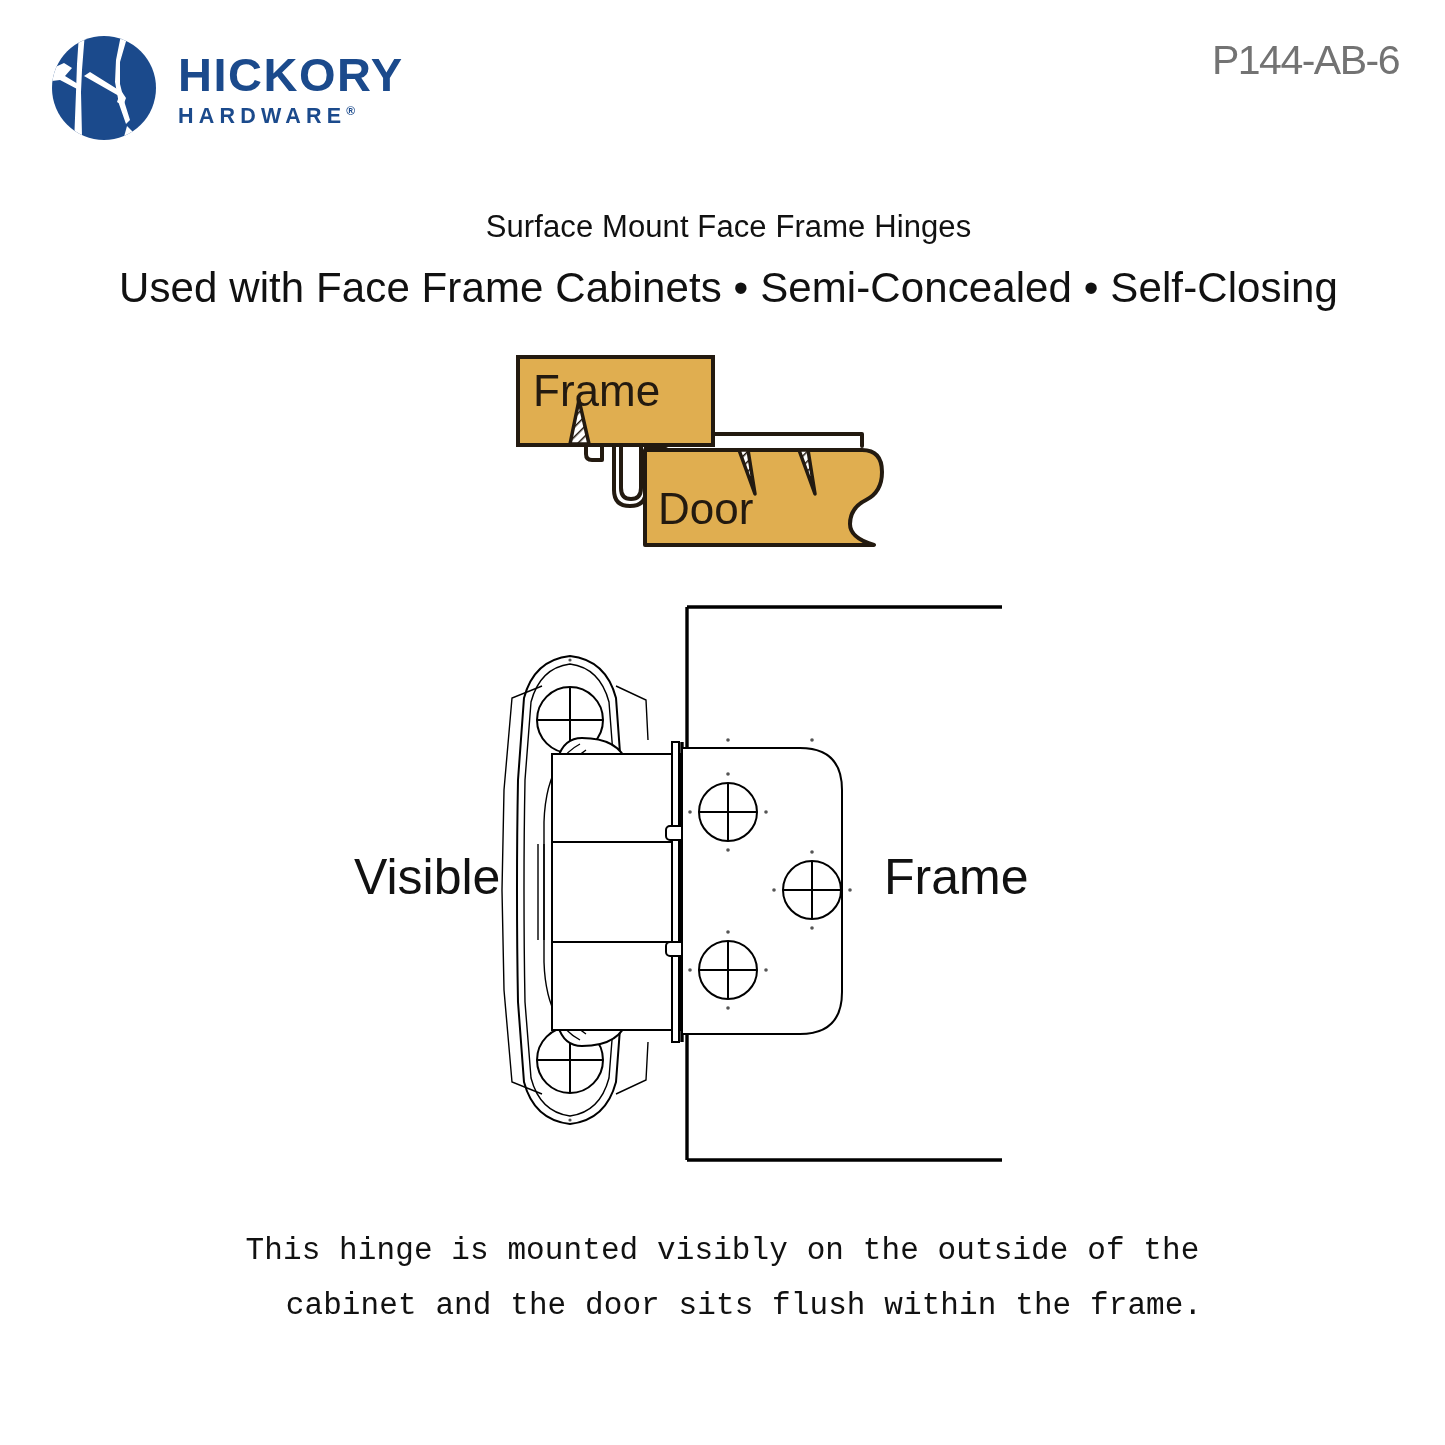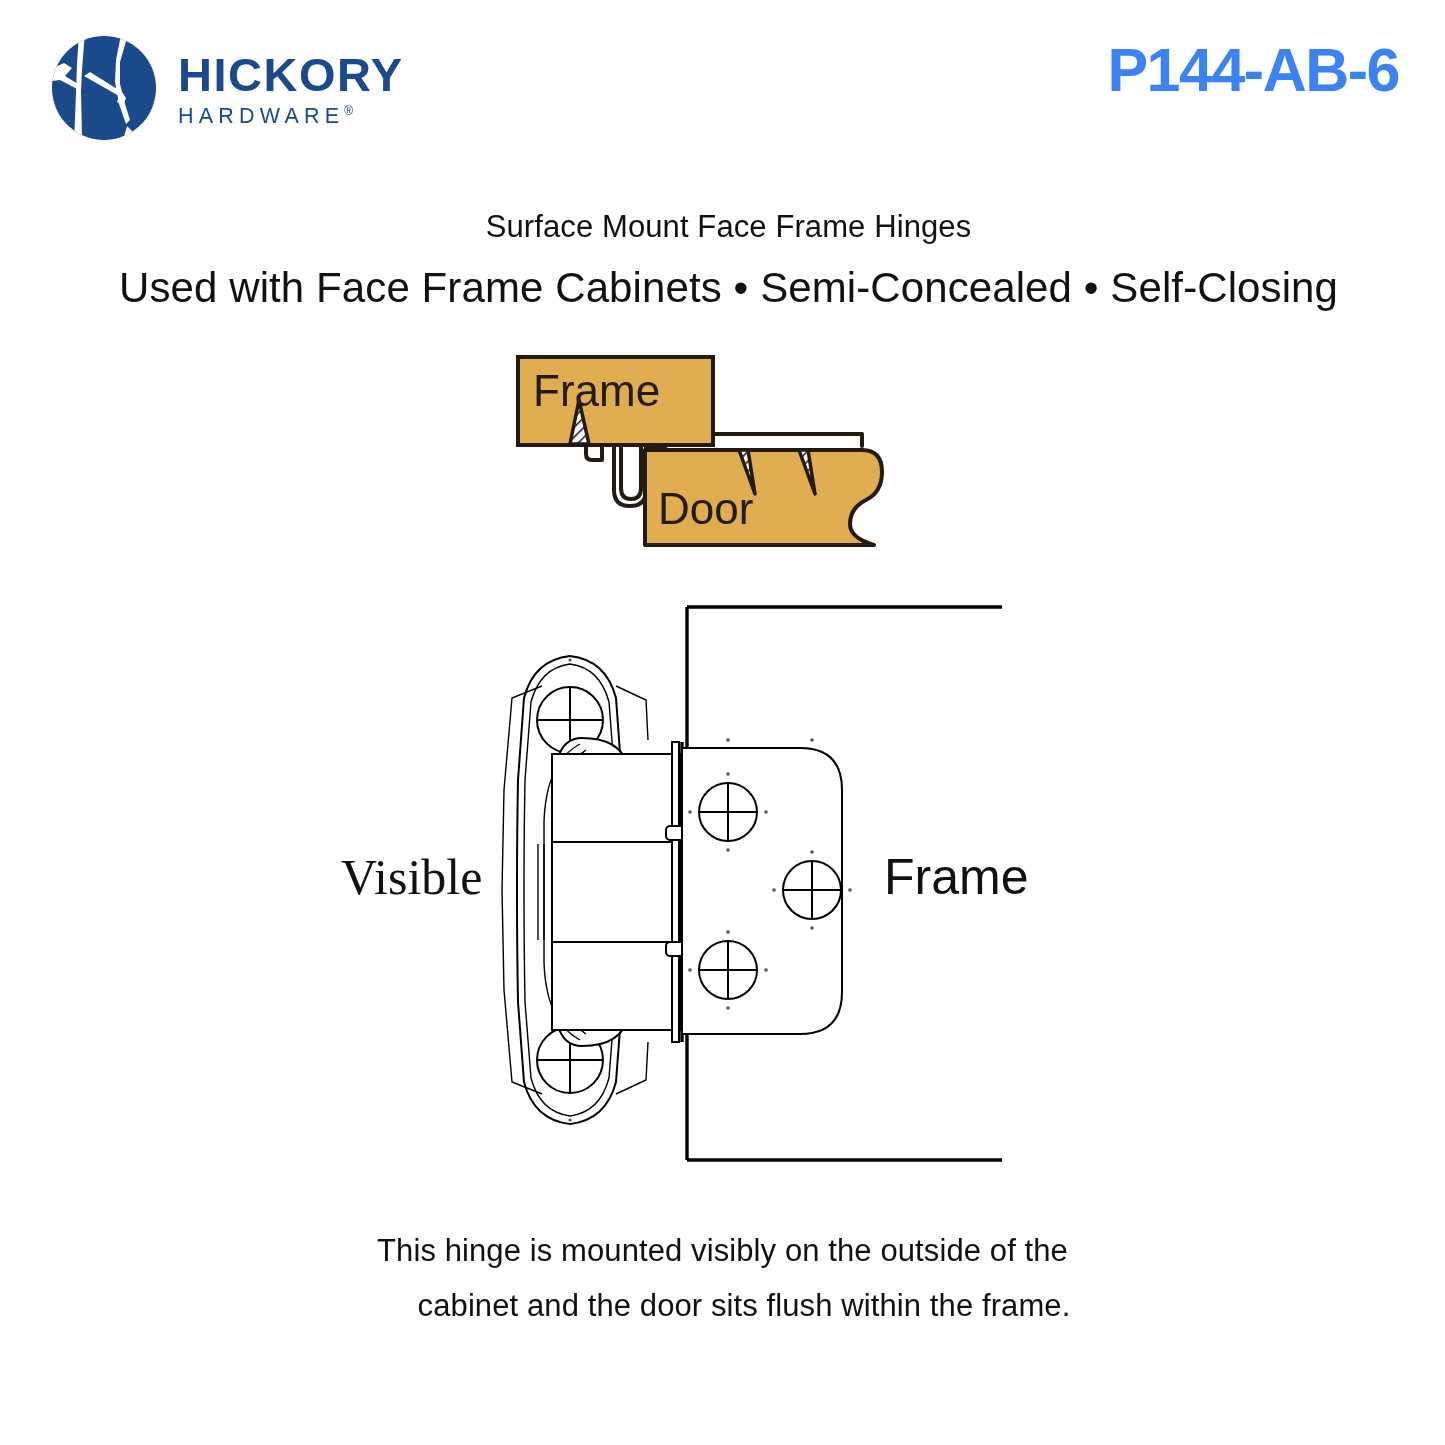--- a/index.html
+++ b/index.html
@@ -48,40 +48,40 @@
   }
   .brand-line1 {
     font-size: 47px;
     font-weight: bold;
     letter-spacing: 1.5px;
     color: #1b4a8c;
     line-height: 1;
   }
   .brand-line2 {
     font-size: 21.5px;
-    font-weight: normal;
+    font-weight: bold;
     letter-spacing: 5.2px;
     color: #1b4a8c;
     line-height: 1;
     margin-top: 7px;
     white-space: nowrap;
   }
   .brand-reg {
     font-size: 12px;
     vertical-align: super;
     letter-spacing: 0;
   }
   #sku {
     position: absolute;
     right: 46px;
     top: 40px;
-    font-size: 61px;
-    font-weight: bold;
+    font-size: 41px;
+    font-weight: normal;
     letter-spacing: -1.5px;
-    color: #3b82f6;
+    color: #737373;
     line-height: 1;
     white-space: nowrap;
   }
 
   
   #subtitles {
     position: absolute;
     top: 208px;
     left: 0;
     width: 1445px;
@@ -152,36 +152,36 @@
 
   
   .side-label {
     position: absolute;
     font-size: 50px;
     color: #111111;
     line-height: 1;
     white-space: nowrap;
   }
   #label-visible {
-    left: 341px;
+    left: 354px;
     top: 852px;
-    font-family: Liberation Serif, serif;
   }
   #label-hidden {
     left: 884px;
     top: 852px;
   }
 
   
   #caption {
     position: absolute;
     left: 0;
     top: 1232px;
     width: 1445px;
     text-align: center;
+    font-family: Liberation Mono, monospace;
   }
   .caption-line {
     font-size: 31px;
     color: #111111;
     line-height: 1.25;
     letter-spacing: 0.1px;
   }
   .caption-line + .caption-line {
     margin-top: 16px;
     padding-left: 43px;

